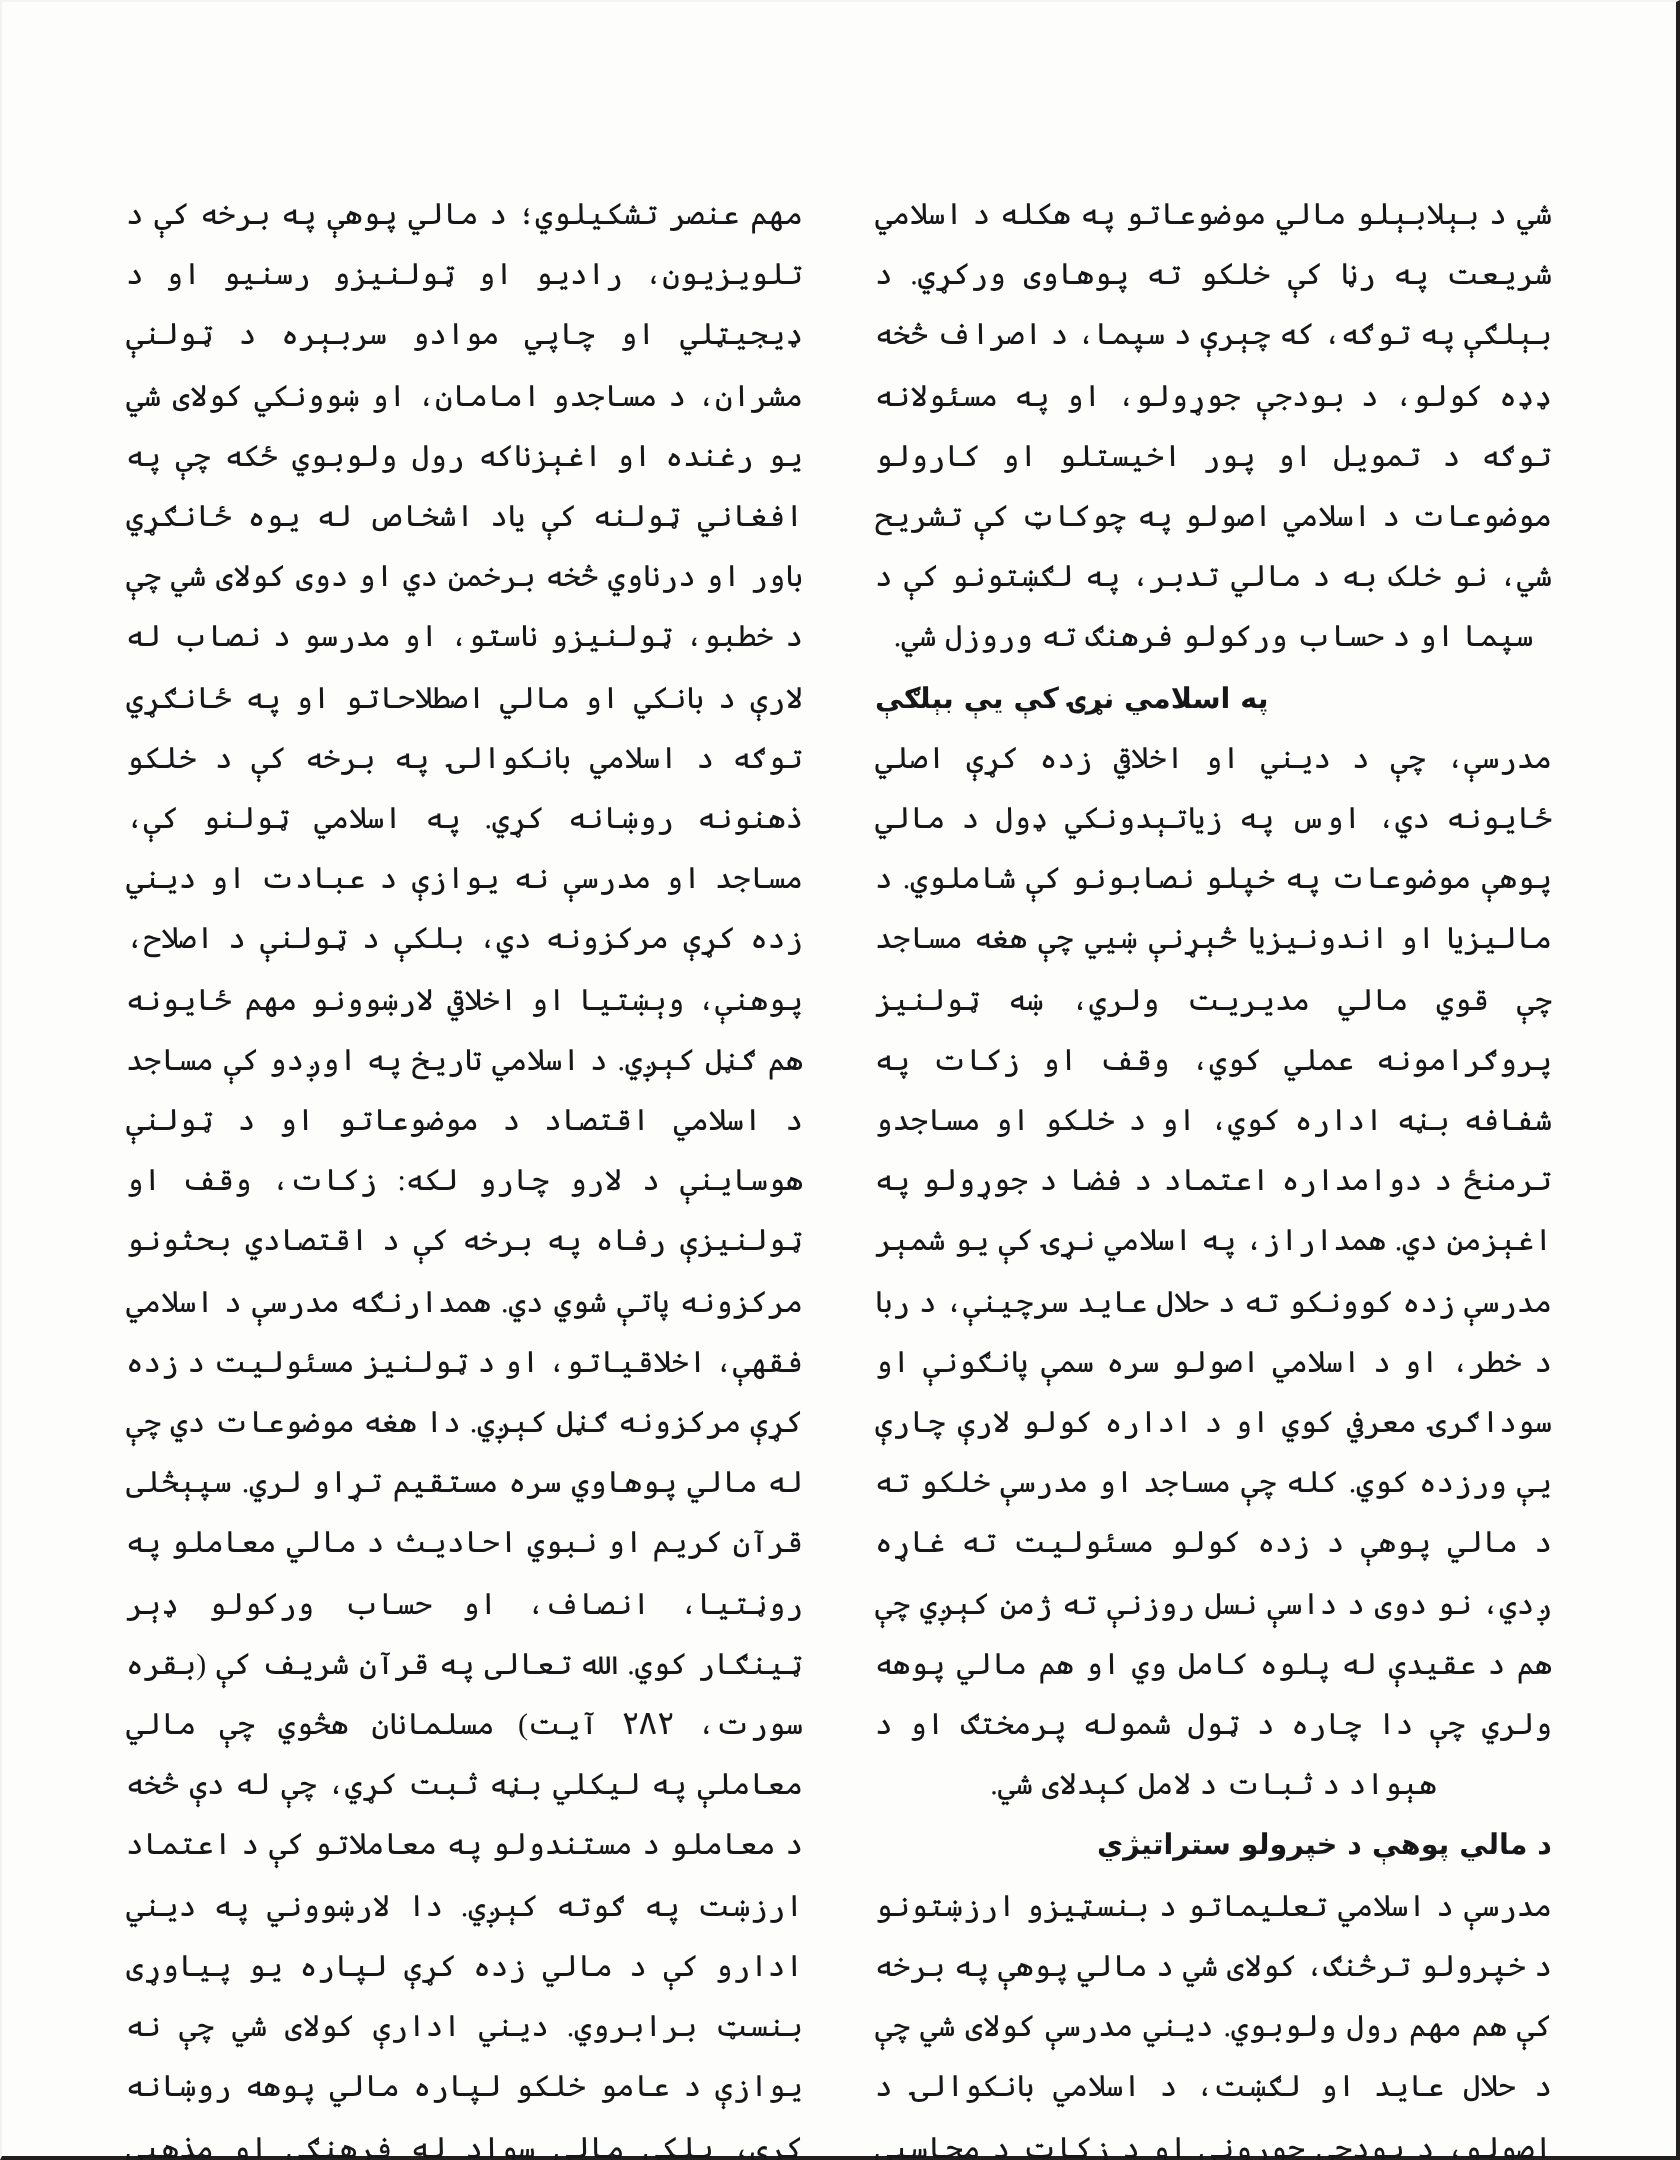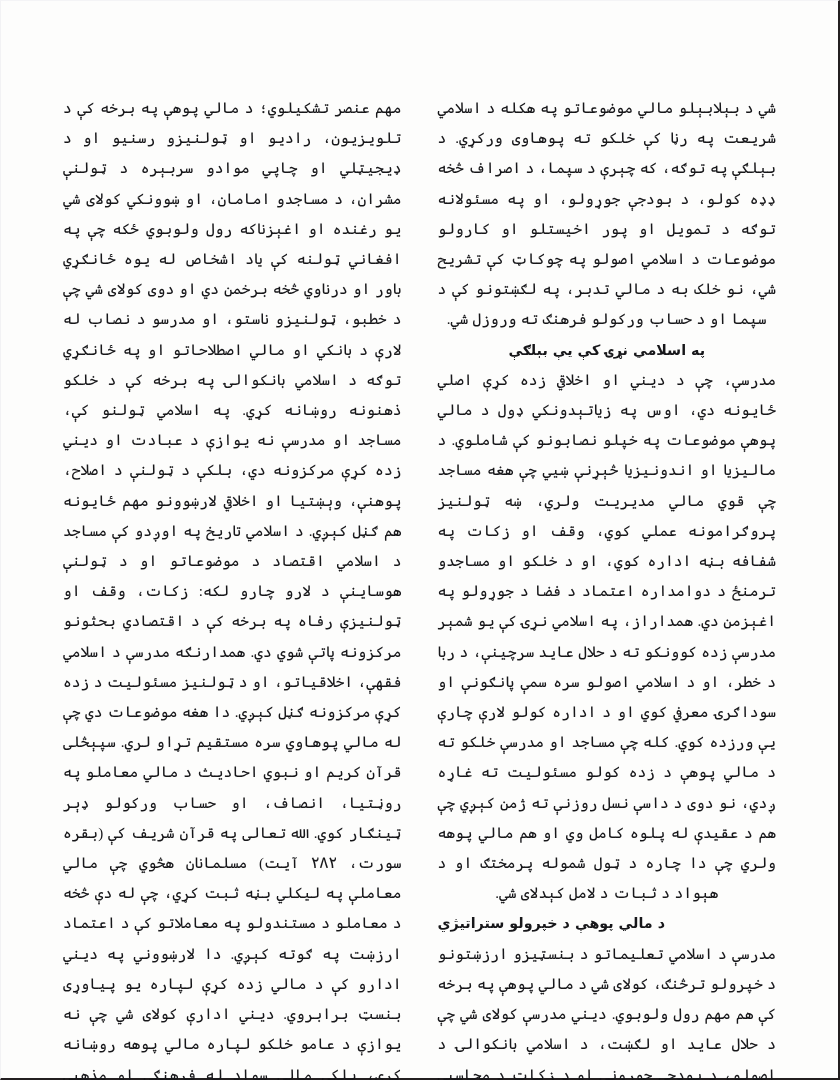--- a/index.html
+++ b/index.html
@@ -61,22 +61,22 @@
     word-spacing: 0.6px;
     font-family: Liberation Serif, serif;
   }
 
   .heading {
     font-size: 14.3px;
     line-height: 30.2px;
     font-weight: bold;
     margin: 0;
   }
-  .heading.align-right { text-align: center; }
-  .heading.align-center { text-align: left; }
+  .heading.align-right { text-align: left; }
+  .heading.align-center { text-align: right; }
 
   
   .flow > * { margin: 0; }
 </style>
 </head>
 <body>
 
 <div class="page">
   <div class="columns">
 

